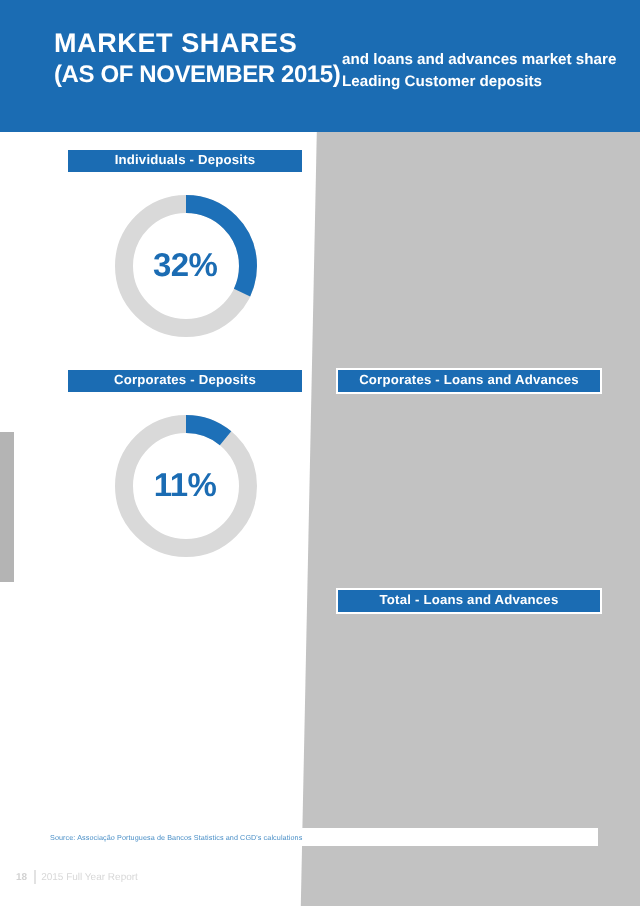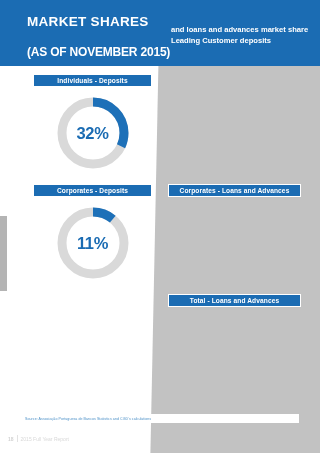--- a/index.html
+++ b/index.html
@@ -16,21 +16,21 @@
     position:absolute; left:0; top:0; width:320px; height:66px;
     background:#1b6cb3;
   }
   .header-left { position:absolute; left:27px; top:14px; }
   .title-main {
     font-size:13.5px; font-weight:bold; color:#ffffff;
     letter-spacing:0.3px; line-height:15px;
   }
   .title-sub {
     font-size:12px; font-weight:bold; color:#ffffff;
-    letter-spacing:-0.2px; line-height:15px; margin-top:16px;
+    letter-spacing:-0.2px; line-height:15px; margin-top:1px;
   }
   .header-right {
     position:absolute; left:171px; top:25px; width:145px;
   }
   .header-right div {
     font-size:7.6px; font-weight:bold; color:#ffffff; line-height:10.5px;
   }
 
   
   .body-area { position:absolute; left:0; top:66px; width:320px; height:387px; background:#ffffff;padding-left:12px; }

